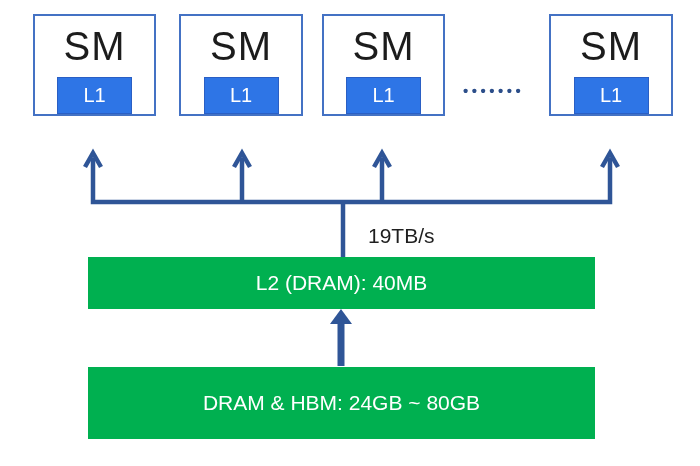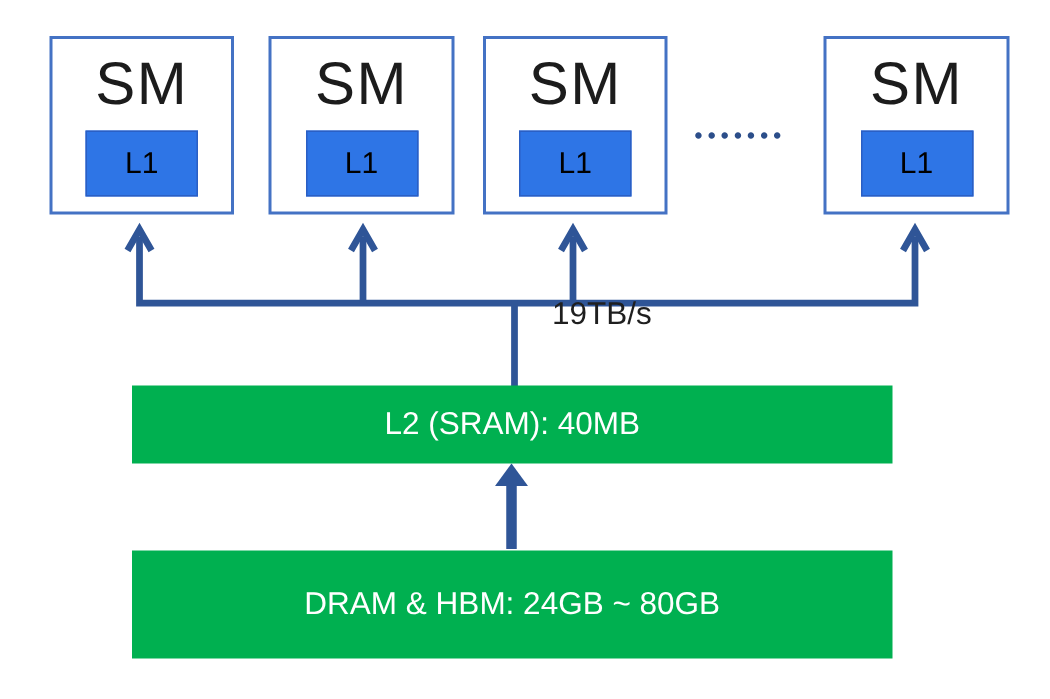--- a/index.html
+++ b/index.html
@@ -8,22 +8,22 @@
     width: 700px;
     height: 466px;
     background: #ffffff;
     font-family: "Liberation Sans", sans-serif;
     overflow: hidden;
   }
 
   
   .sm-box {
     position: absolute;
-    top: 24px;
-    height: 119px;
+    top: 14px;
+    height: 102px;
     box-sizing: border-box;
     background: #ffffff;
     border: 2px solid #4472C4;
     display: flex;
     flex-direction: column;
     align-items: center;
   }
   .sm-box.sm1 { left: 33px;  width: 123px; }
   .sm-box.sm2 { left: 179px; width: 124px; }
   .sm-box.sm3 { left: 322px; width: 123px; }
@@ -42,21 +42,21 @@
     height: 44px;
     box-sizing: border-box;
     background: #2E75E6;
     border: 1.5px solid #2A5FC4;
     display: flex;
     align-items: center;
     justify-content: center;
   }
   .l1-label {
     font-size: 20px;
-    color: #000000;
+    color: #ffffff;
   }
 
   
   .ellipsis {
     position: absolute;
     left: 463px;
     top: 82px;
     font-size: 15px;
     letter-spacing: 3.5px;
     color: #2C4E8A;
@@ -72,21 +72,21 @@
     height: 466px;
     pointer-events: none;
   }
 
   
   .bw-label {
     position: absolute;
     font-size: 21px;
     color: #1f1f1f;
   }
-  .bw-l2  { left: 368px; top: 198px; }
+  .bw-l2  { left: 368px; top: 224px; }
   .bw-dram{ left: 362px; top: 331px; }
 
   
   .mem-bar {
     position: absolute;
     left: 88px;
     width: 507px;
     background: #00B050;
     display: flex;
     align-items: center;
@@ -150,20 +150,20 @@
       <path d="M343 200 L343 258" stroke-width="4.5"></path>
 
       <path d="M341 366 L341 322" stroke-width="7"></path>
     </g>
     <polygon points="330,324 352,324 341,309" fill="#2F5597"></polygon>
   </svg>
 
   <div class="bw-label bw-l2">19TB/s</div>
 
   <div class="mem-bar l2-bar">
-    <span class="mem-label">L2 (SRAM): 40MB</span>
+    <span class="mem-label">L2 (DRAM): 40MB</span>
   </div>
 
   <div class="mem-bar dram-bar">
     <span class="mem-label">DRAM &amp; HBM: 24GB ~ 80GB</span>
   </div>
 
 </div>
 
 </body></html>

